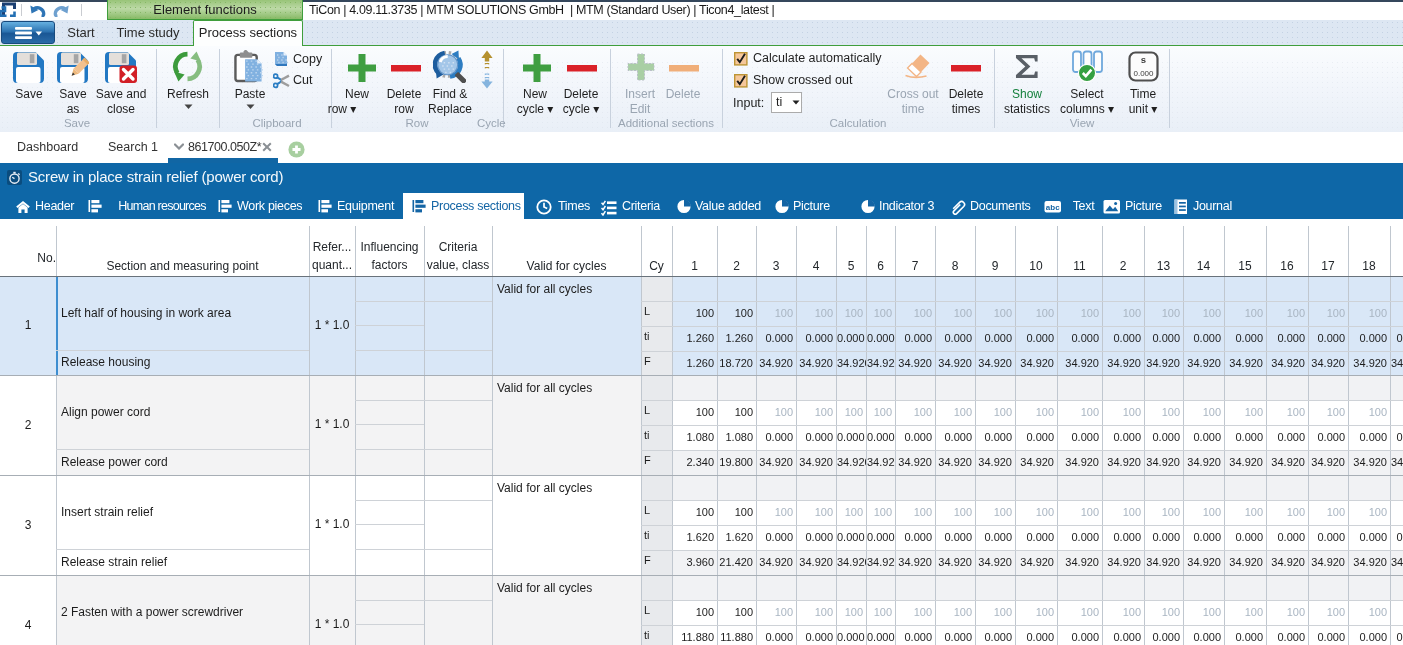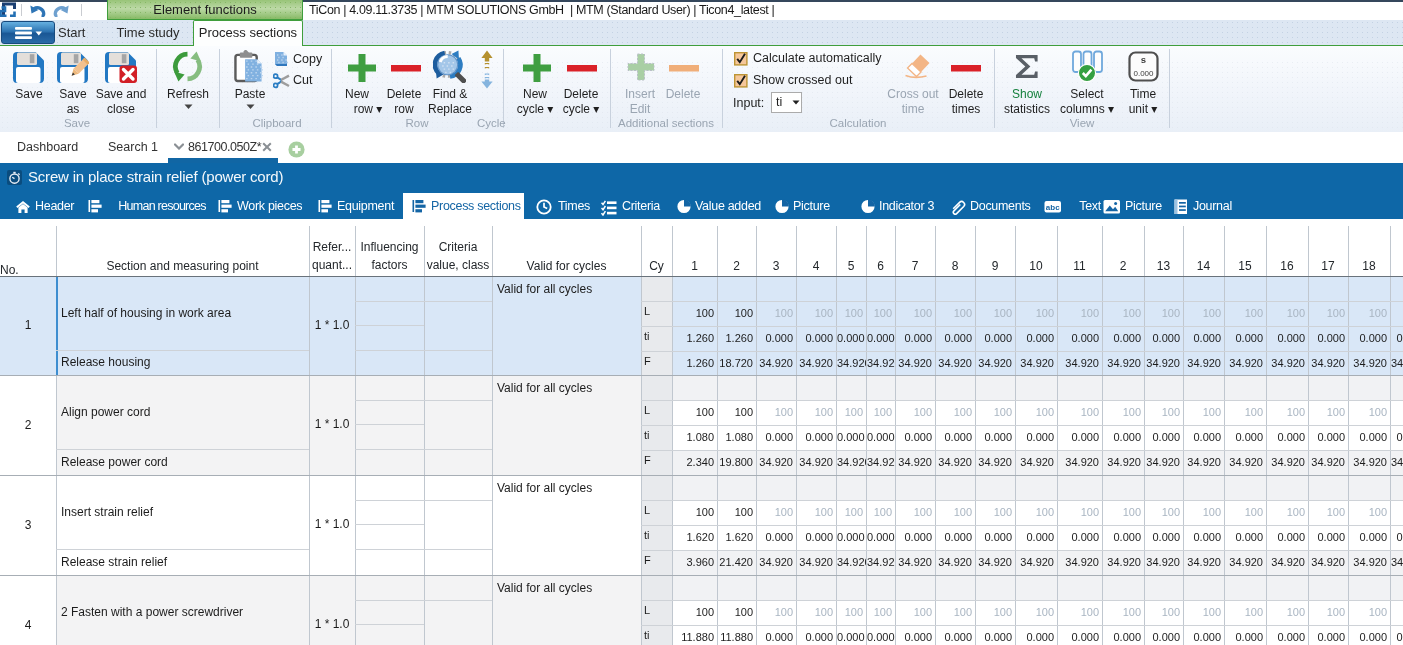--- a/index.html
+++ b/index.html
@@ -20,21 +20,21 @@
   </div>
 <div style="position:absolute;left:309px;top:2px;width:800px;height:16px;font-size:12.5px;color:#1a1a1a;text-align:left;line-height:16px;white-space:nowrap;letter-spacing:-0.35px;">TiCon | 4.09.11.3735 | MTM SOLUTIONS GmbH&nbsp; | MTM (Standard User) | Ticon4_latest |</div>
 <div style="position:absolute;left:0px;top:20px;width:1403px;height:25px;background:#dde7f3;background-image:radial-gradient(circle,#c3d2e4 0.8px,rgba(0,0,0,0) 0.9px);background-size:5px 5px;"></div>
 <div style="position:absolute;left:1px;top:21px;width:54px;height:23px;background:linear-gradient(180deg,#66b0e0 0%,#2d74b2 45%,#1a5795 55%,#2a6ba8 100%);border:1px solid #174a7d;border-radius:3px;"></div>
 <svg style="position:absolute;left:15px;top:27px;width:28px;height:12px;" width="28" height="12" viewBox="0 0 28 12">
     <rect x="0" y="0" width="17" height="2.8" rx="1" fill="#fff"></rect>
     <rect x="0" y="4.6" width="17" height="2.8" rx="1" fill="#fff"></rect>
     <rect x="0" y="9.2" width="17" height="2.8" rx="1" fill="#fff"></rect>
     <path d="M20.5 4.4 L27 4.4 L23.75 8.4 Z" fill="#fff"></path>
   </svg>
-<div style="position:absolute;left:58px;top:20px;width:46px;height:25px;font-size:13px;color:#2b2b2b;line-height:25px;white-space:nowrap;">Start</div>
+<div style="position:absolute;left:58px;top:20px;width:46px;height:25px;font-size:13px;color:#2b2b2b;text-align:center;line-height:25px;white-space:nowrap;">Start</div>
 <div style="position:absolute;left:108px;top:20px;width:80px;height:25px;font-size:13px;color:#2b2b2b;text-align:center;line-height:25px;white-space:nowrap;">Time study</div>
 <div style="position:absolute;left:0px;top:45px;width:1403px;height:87px;background:linear-gradient(180deg,#fafcfe 0%,#f0f4fa 60%,#e9eff7 100%);border-top:1px solid #3f9e3c;"></div>
 <div style="position:absolute;left:0px;top:60px;width:1403px;height:72px;background-image:radial-gradient(circle,#d8dfe9 0.8px,rgba(0,0,0,0) 0.9px);background-size:5px 5px;opacity:0.45;"></div>
 <div style="position:absolute;left:193px;top:20px;width:110px;height:26px;background:#fdfefe;border:1px solid #3f9e3c;border-bottom:none;border-radius:2px 2px 0 0;"></div>
 <div style="position:absolute;left:193px;top:20px;width:110px;height:25px;font-size:13px;color:#222;text-align:center;line-height:25px;white-space:nowrap;">Process sections</div>
 <div style="position:absolute;left:156px;top:49px;width:1px;height:79px;background:#c8d1dd;"></div>
 <div style="position:absolute;left:219px;top:49px;width:1px;height:79px;background:#c8d1dd;"></div>
 <div style="position:absolute;left:331px;top:49px;width:1px;height:79px;background:#c8d1dd;"></div>
 <div style="position:absolute;left:503px;top:49px;width:1px;height:79px;background:#c8d1dd;"></div>
 <div style="position:absolute;left:610px;top:49px;width:1px;height:79px;background:#c8d1dd;"></div>
@@ -115,21 +115,21 @@
 <path d="M4.2 4.4 L9 7.4" stroke="#2b7dc3" stroke-width="2"></path>
 <path d="M4.2 11.2 L9 8.2" stroke="#2b7dc3" stroke-width="2"></path>
 <path d="M8 7 L16 2.6" stroke="#9d9d9d" stroke-width="2.4"></path>
 <path d="M8 8.6 L16 13" stroke="#9d9d9d" stroke-width="2.4"></path>
   </svg>
 <div style="position:absolute;left:293px;top:73px;width:40px;height:14px;font-size:12.5px;color:#1f1f1f;text-align:left;line-height:14px;white-space:nowrap;">Cut</div>
 <svg style="position:absolute;left:346px;top:52px;width:32px;height:32px;" width="32" height="32" viewBox="0 0 32 32">
     <path d="M12.5 2 L19.5 2 L19.5 12.5 L30 12.5 L30 19.5 L19.5 19.5 L19.5 30 L12.5 30 L12.5 19.5 L2 19.5 L2 12.5 L12.5 12.5 Z" fill="#3f9e41"></path>
   </svg>
 <div style="position:absolute;left:297px;top:88px;width:120px;height:13px;font-size:12px;color:#1f1f1f;text-align:center;line-height:13px;white-space:nowrap;">New</div>
-<div style="position:absolute;left:308px;top:103px;width:120px;height:13px;font-size:12px;color:#1f1f1f;text-align:center;line-height:13px;white-space:nowrap;">row ▾</div>
+<div style="position:absolute;left:282px;top:103px;width:120px;height:13px;font-size:12px;color:#1f1f1f;text-align:center;line-height:13px;white-space:nowrap;">row ▾</div>
 <svg style="position:absolute;left:390px;top:52px;width:32px;height:32px;" width="32" height="32" viewBox="0 0 32 32">
     <rect x="1" y="13" width="30" height="6.5" fill="#da2128"></rect>
   </svg>
 <div style="position:absolute;left:344px;top:88px;width:120px;height:13px;font-size:12px;color:#1f1f1f;text-align:center;line-height:13px;white-space:nowrap;">Delete</div>
 <div style="position:absolute;left:344px;top:103px;width:120px;height:13px;font-size:12px;color:#1f1f1f;text-align:center;line-height:13px;white-space:nowrap;">row</div>
 <svg style="position:absolute;left:433px;top:50px;width:33px;height:33px;" width="33" height="33" viewBox="0 0 31 31">
     <circle cx="13.5" cy="13.5" r="11" fill="none" stroke="#a9a9a9" stroke-width="3.4" stroke-dasharray="2.2 2.6"></circle>
 <path d="M11 2.8 A11 11 0 0 0 5.2 21.5" fill="none" stroke="#1d5d9e" stroke-width="4.4"></path>
 <path d="M2.6 17.8 L9.8 23 L3.4 26.8 Z" fill="#1d5d9e"></path>
 <path d="M16 24.9 A11 11 0 0 0 23.8 7.8" fill="none" stroke="#2d7dc2" stroke-width="4.4"></path>
@@ -310,21 +310,21 @@
   </svg>
 <div style="position:absolute;left:879px;top:193px;width:70px;height:26px;font-size:12.5px;color:#ffffff;text-align:left;line-height:26px;white-space:nowrap;letter-spacing:-0.3px;">Indicator 3</div>
 <svg style="position:absolute;left:950px;top:199px;width:16px;height:16px;" width="16" height="16" viewBox="0 0 16 16">
     <path d="M3.2 9.8 L9.6 3.4 A2.9 2.9 0 0 1 13.7 7.5 L6.6 14.6 A1.9 1.9 0 0 1 3.9 11.9 L10.3 5.5" fill="none" stroke="#ffffff" stroke-width="1.6"></path>
   </svg>
 <div style="position:absolute;left:970px;top:193px;width:70px;height:26px;font-size:12.5px;color:#ffffff;text-align:left;line-height:26px;white-space:nowrap;letter-spacing:-0.3px;">Documents</div>
 <svg style="position:absolute;left:1044px;top:199px;width:18px;height:15px;" width="18" height="15" viewBox="0 0 18 15">
     <rect x="0.5" y="2" width="16.5" height="11.5" rx="2" fill="#ffffff"></rect>
 <text x="8.7" y="11" font-size="8" font-weight="bold" fill="#1465a5" text-anchor="middle" font-family="Liberation Sans,sans-serif">abc</text>
   </svg>
-<div style="position:absolute;left:1066px;top:193px;width:35px;height:26px;font-size:12.5px;color:#ffffff;text-align:right;line-height:26px;white-space:nowrap;letter-spacing:-0.3px;">Text</div>
+<div style="position:absolute;left:1066px;top:193px;width:35px;height:26px;font-size:12.5px;color:#ffffff;text-align:center;line-height:26px;white-space:nowrap;letter-spacing:-0.3px;">Text</div>
 <svg style="position:absolute;left:1103px;top:199px;width:18px;height:15px;" width="18" height="15" viewBox="0 0 18 15">
     <rect x="0.5" y="1" width="16.5" height="13.5" rx="1.5" fill="#ffffff"></rect>
 <path d="M2.2 12.2 L6.8 6.4 L10 10.2 L12.2 7.8 L15.2 12.2 Z" fill="#1465a5"></path>
 <circle cx="12.6" cy="4.6" r="1.5" fill="#1465a5"></circle>
   </svg>
 <div style="position:absolute;left:1125px;top:193px;width:50px;height:26px;font-size:12.5px;color:#ffffff;text-align:left;line-height:26px;white-space:nowrap;letter-spacing:-0.3px;">Picture</div>
 <svg style="position:absolute;left:1173px;top:199px;width:15px;height:15px;" width="15" height="15" viewBox="0 0 15 15">
     <rect x="1.5" y="0.5" width="12.5" height="14.5" fill="#ffffff"></rect>
 <rect x="1.5" y="0.5" width="3 " height="14.5" fill="#9dc3e2"></rect>
 <rect x="6" y="3" width="6.8" height="1.7" fill="#1465a5"></rect>
@@ -393,21 +393,21 @@
 <div style="position:absolute;left:355px;top:400px;width:137px;height:1px;background:#ced2d7;"></div>
 <div style="position:absolute;left:355px;top:424px;width:69px;height:1px;background:#ced2d7;"></div>
 <div style="position:absolute;left:56px;top:449px;width:253px;height:1px;background:#ced2d7;"></div>
 <div style="position:absolute;left:355px;top:449px;width:137px;height:1px;background:#ced2d7;"></div>
 <div style="position:absolute;left:355px;top:500px;width:137px;height:1px;background:#ced2d7;"></div>
 <div style="position:absolute;left:355px;top:524px;width:69px;height:1px;background:#ced2d7;"></div>
 <div style="position:absolute;left:56px;top:549px;width:253px;height:1px;background:#ced2d7;"></div>
 <div style="position:absolute;left:355px;top:549px;width:137px;height:1px;background:#ced2d7;"></div>
 <div style="position:absolute;left:355px;top:600px;width:137px;height:1px;background:#ced2d7;"></div>
 <div style="position:absolute;left:355px;top:624px;width:69px;height:1px;background:#ced2d7;"></div>
-<div style="position:absolute;left:0px;top:260px;width:56px;height:20px;font-size:12px;color:#23272b;text-align:left;line-height:20px;white-space:nowrap;">No.</div>
+<div style="position:absolute;left:0px;top:248px;width:56px;height:20px;font-size:12px;color:#23272b;text-align:right;line-height:20px;white-space:nowrap;">No.</div>
 <div style="position:absolute;left:56px;top:256px;width:253px;height:20px;font-size:12px;color:#23272b;text-align:center;line-height:20px;white-space:nowrap;">Section and measuring point</div>
 <div style="position:absolute;left:309px;top:238px;width:46px;height:18px;font-size:12px;color:#23272b;text-align:center;line-height:18px;white-space:nowrap;">Refer...</div>
 <div style="position:absolute;left:309px;top:256px;width:46px;height:18px;font-size:12px;color:#23272b;text-align:center;line-height:18px;white-space:nowrap;">quant...</div>
 <div style="position:absolute;left:355px;top:238px;width:69px;height:18px;font-size:12px;color:#23272b;text-align:center;line-height:18px;white-space:nowrap;">Influencing</div>
 <div style="position:absolute;left:355px;top:256px;width:69px;height:18px;font-size:12px;color:#23272b;text-align:center;line-height:18px;white-space:nowrap;">factors</div>
 <div style="position:absolute;left:424px;top:238px;width:68px;height:18px;font-size:12px;color:#23272b;text-align:center;line-height:18px;white-space:nowrap;">Criteria</div>
 <div style="position:absolute;left:424px;top:256px;width:68px;height:18px;font-size:12px;color:#23272b;text-align:center;line-height:18px;white-space:nowrap;">value, class</div>
 <div style="position:absolute;left:492px;top:256px;width:149px;height:20px;font-size:12px;color:#23272b;text-align:center;line-height:20px;white-space:nowrap;">Valid for cycles</div>
 <div style="position:absolute;left:641px;top:256px;width:31px;height:20px;font-size:12px;color:#23272b;text-align:center;line-height:20px;white-space:nowrap;">Cy</div>
 <div style="position:absolute;left:672px;top:256px;width:45px;height:20px;font-size:12px;color:#23272b;text-align:center;line-height:20px;white-space:nowrap;">1</div>

